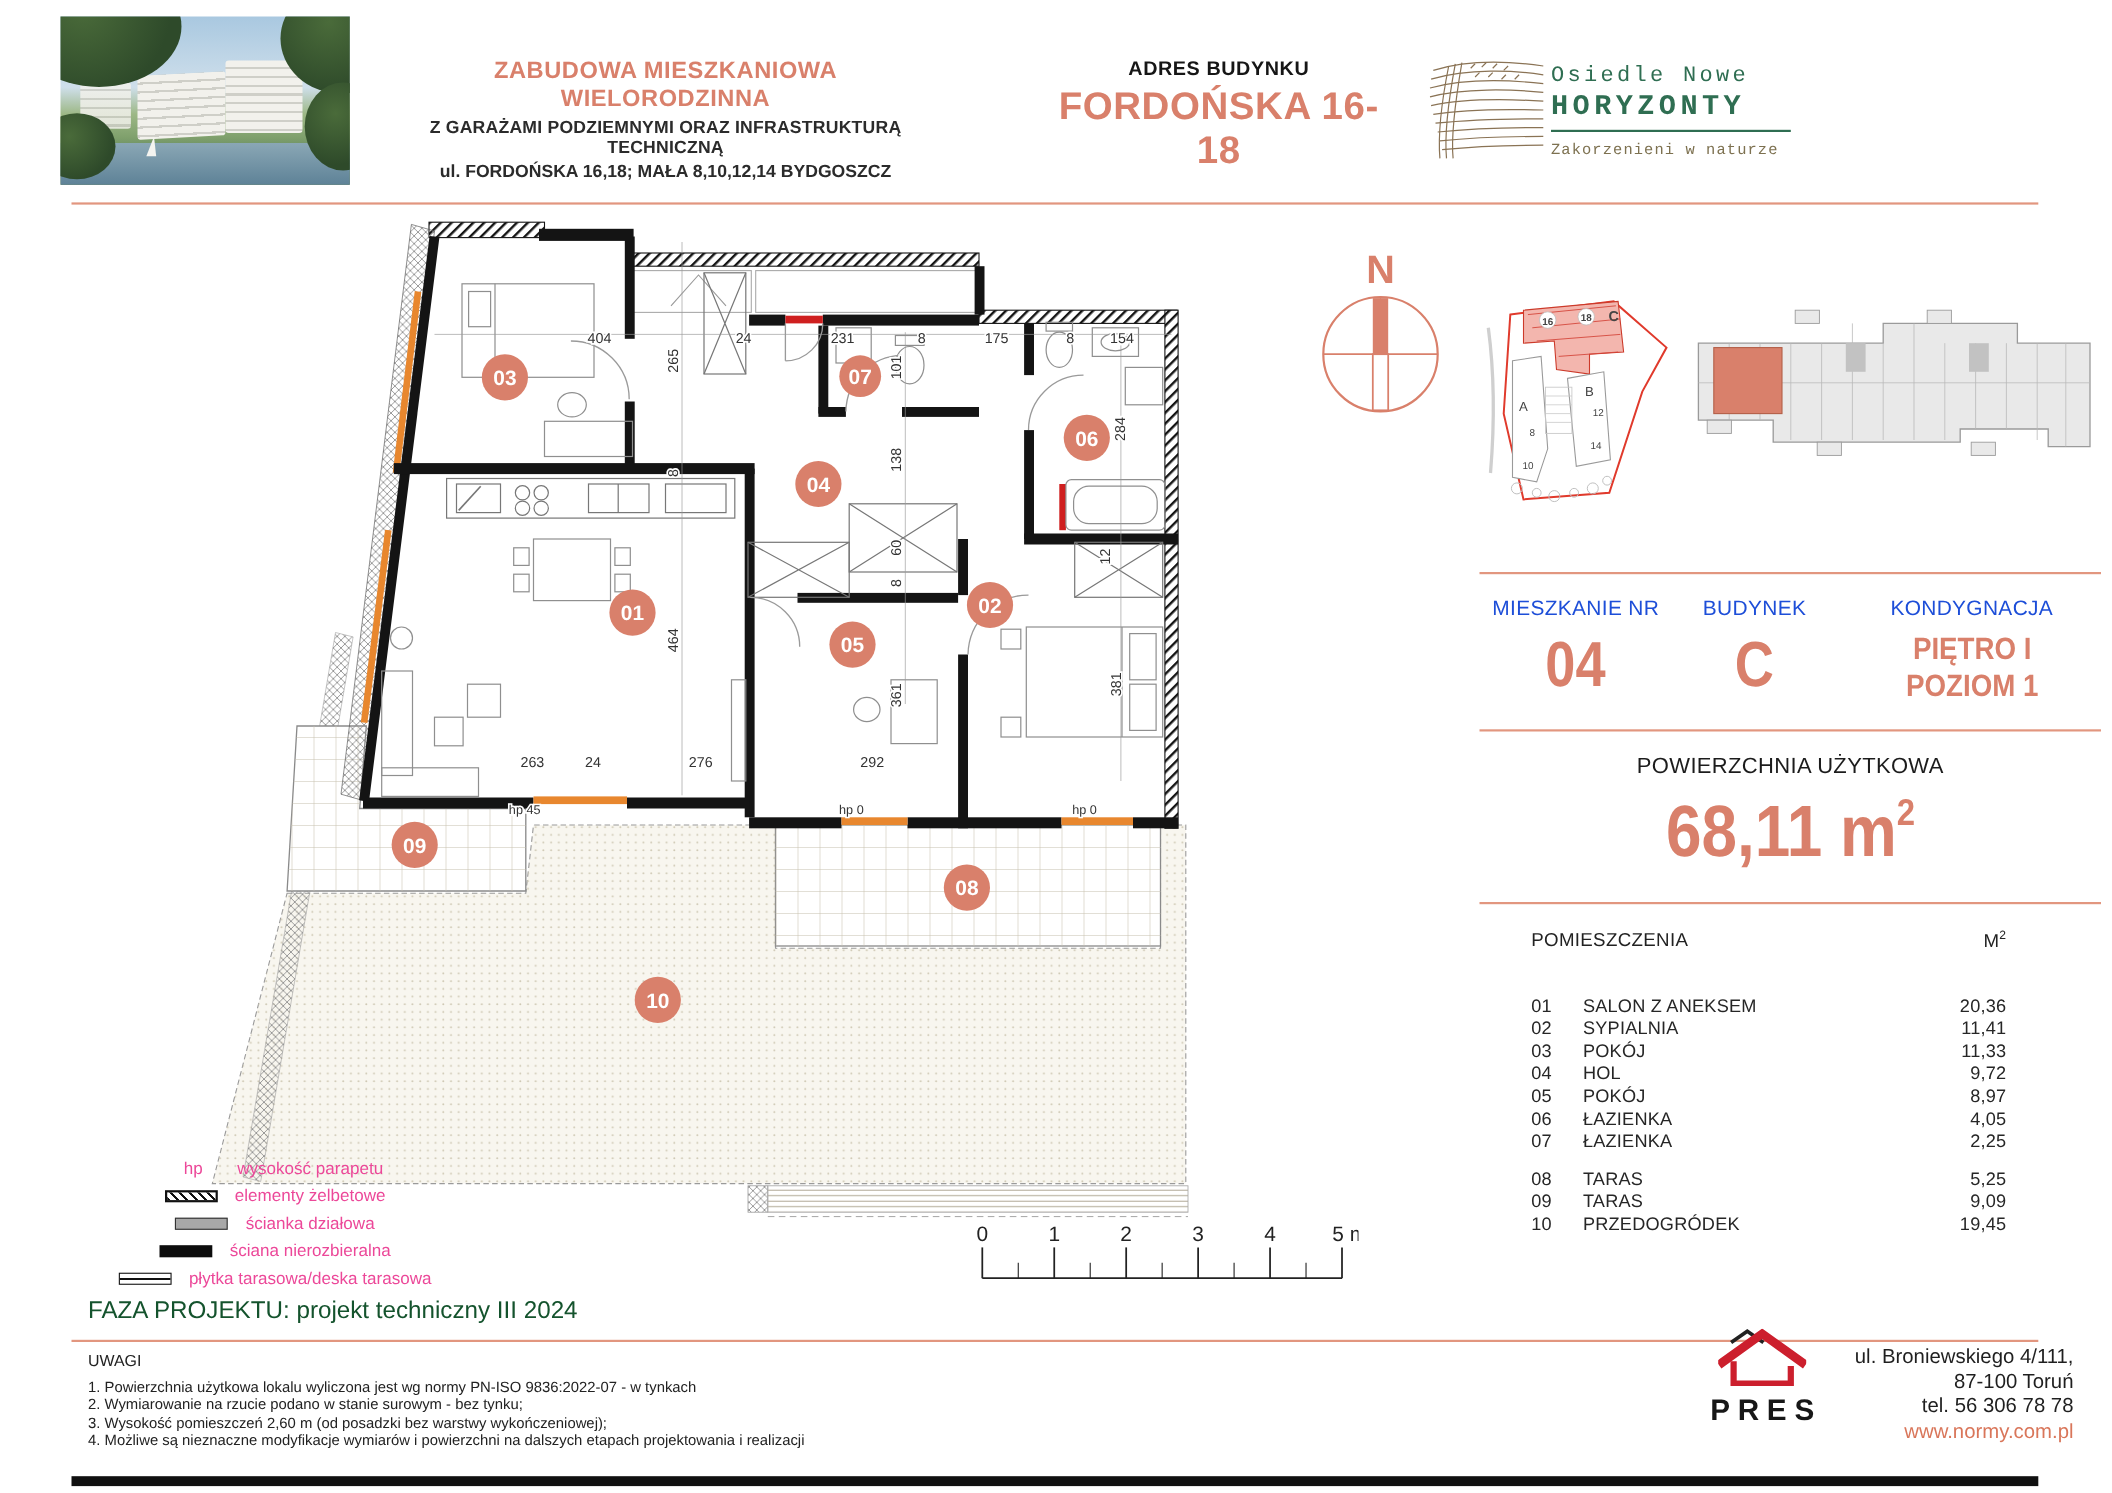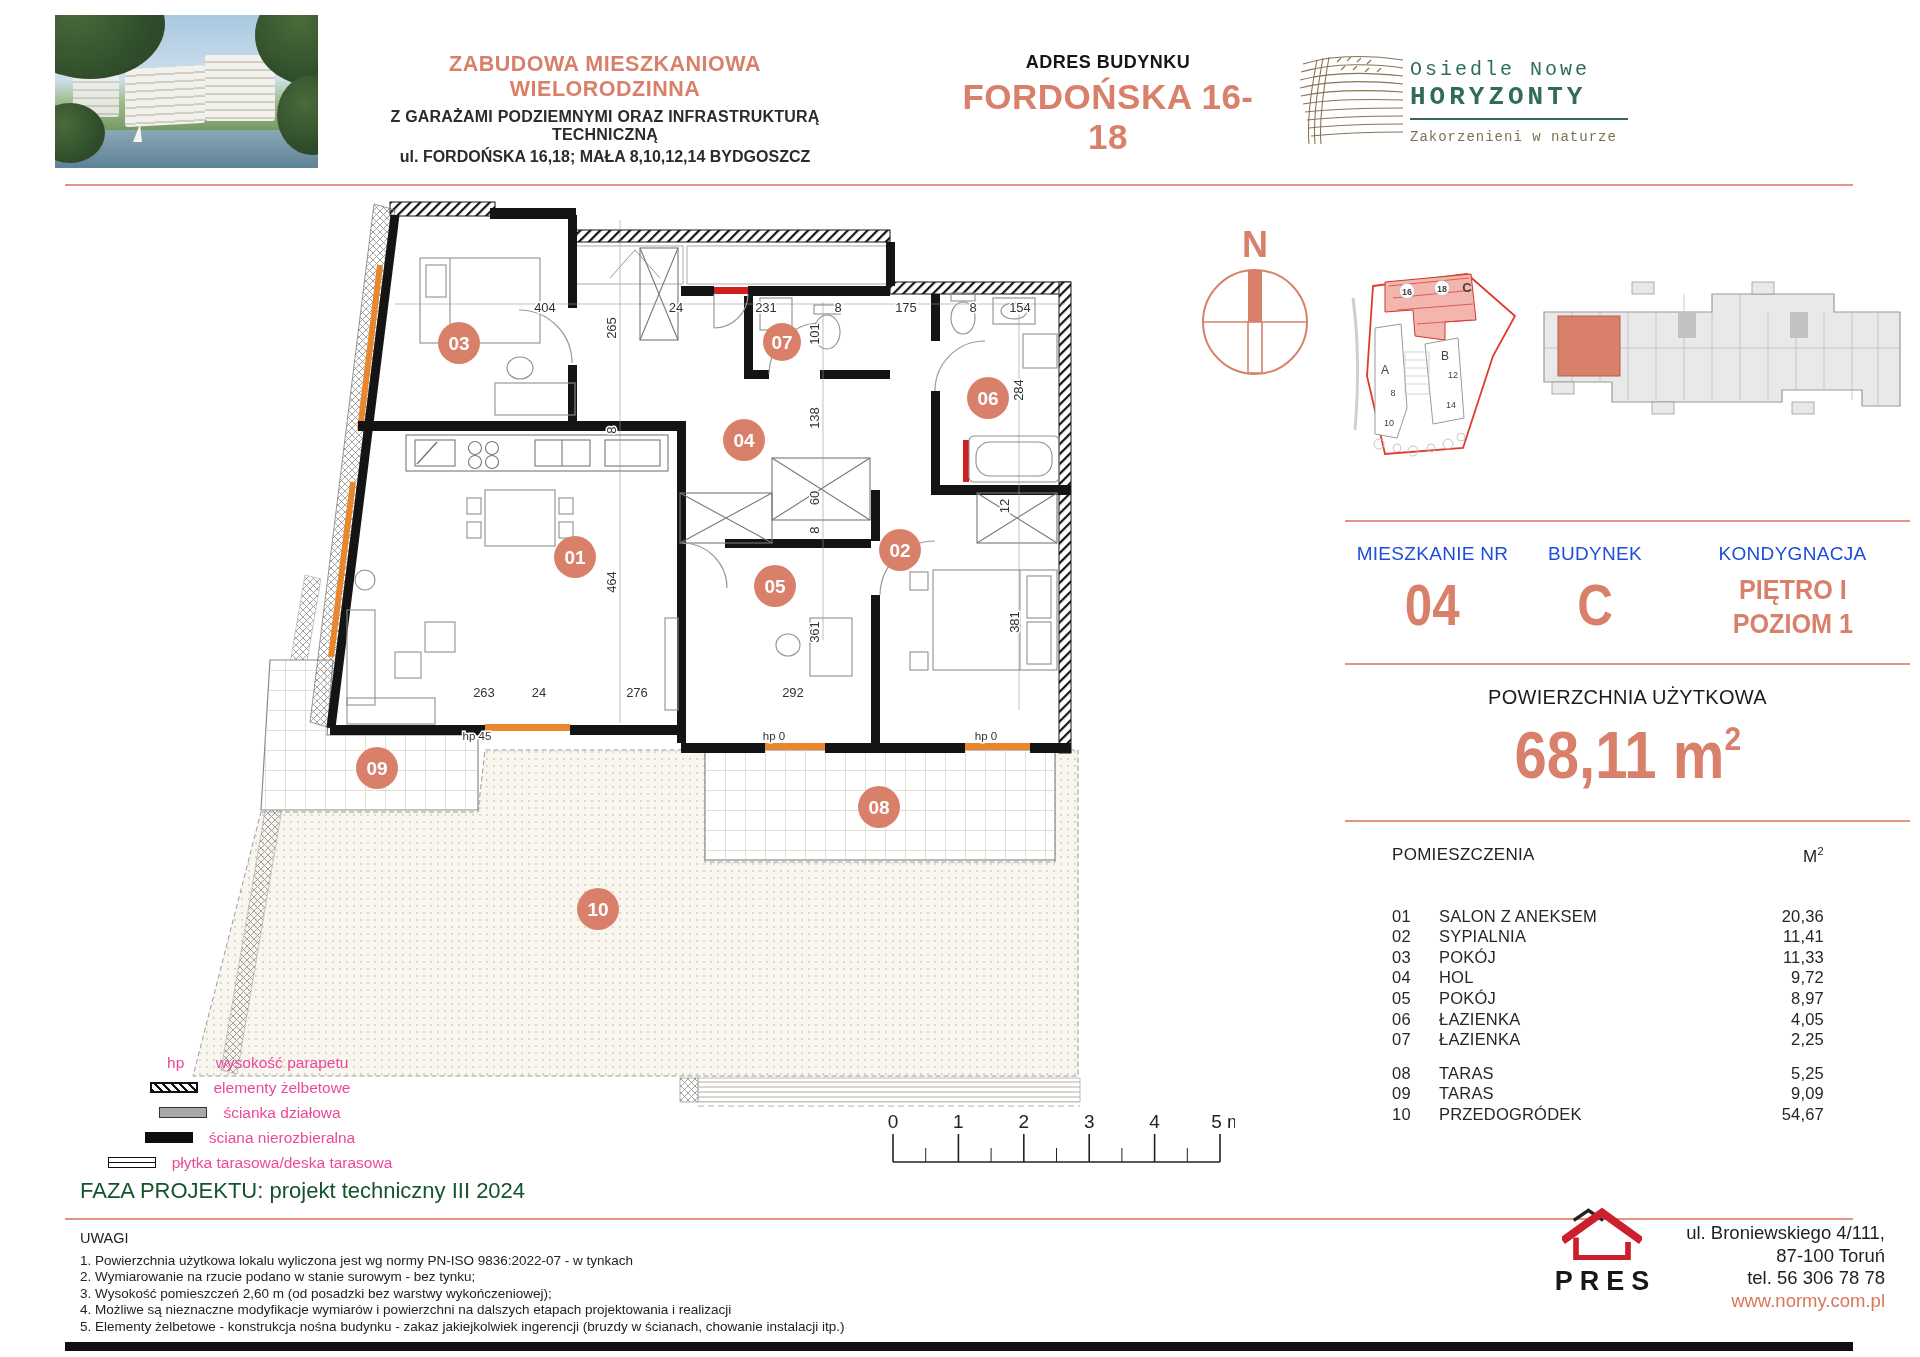--- a/index.html
+++ b/index.html
@@ -554,21 +554,21 @@
         <span class="ar">5,25</span>
       </div>
     <div class="trow">
         <span class="no">09</span>
         <span class="nm">TARAS</span>
         <span class="ar">9,09</span>
       </div>
     <div class="trow">
         <span class="no">10</span>
         <span class="nm">PRZEDOGRÓDEK</span>
-        <span class="ar">54,67</span>
+        <span class="ar">19,45</span>
       </div>
   </div>
 </div>
 
 <div class="abs legend">
   <div class="lrow">
     <span class="sw-hp">hp</span>
     <span>wysokość parapetu</span>
   </div>
   <div class="lrow">
@@ -591,21 +591,20 @@
 
 <div class="abs faza">FAZA PROJEKTU: projekt techniczny III 2024</div>
 <div class="abs rule" style="left:65px;top:1218px;width:1788px;"></div>
 
 <div class="abs uwagi">
   <div class="ut">UWAGI</div>
   <div>1. Powierzchnia użytkowa lokalu wyliczona jest wg normy PN-ISO 9836:2022-07 - w tynkach</div>
   <div>2. Wymiarowanie na rzucie podano w stanie surowym - bez tynku;</div>
   <div>3. Wysokość pomieszczeń 2,60 m (od posadzki bez warstwy wykończeniowej);</div>
   <div>4. Możliwe są nieznaczne modyfikacje wymiarów i powierzchni na dalszych etapach projektowania i realizacji</div>
-  <div>5. Elementy żelbetowe - konstrukcja nośna budynku - zakaz jakiejkolwiek ingerencji (bruzdy w ścianach, chowanie instalacji itp.)</div>
 </div>
 
 <div class="abs brand">
   <svg width="80" height="52" viewBox="0 0 70 46">
     <path d="M10,11 L23,2 L36,11" fill="none" stroke="#222" stroke-width="3"></path>
     <path d="M3,27 L35,4 L67,27" fill="none" stroke="#cc1f2d" stroke-width="7" stroke-linecap="square"></path>
     <path d="M12,26 L12,44 L58,44 L58,30" fill="none" stroke="#cc1f2d" stroke-width="5"></path>
   </svg>
   <div class="nm">PRES</div>
 </div>

